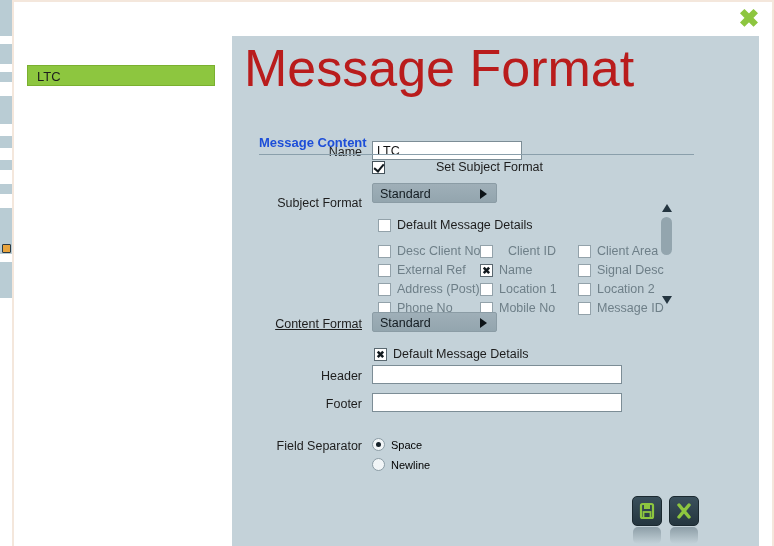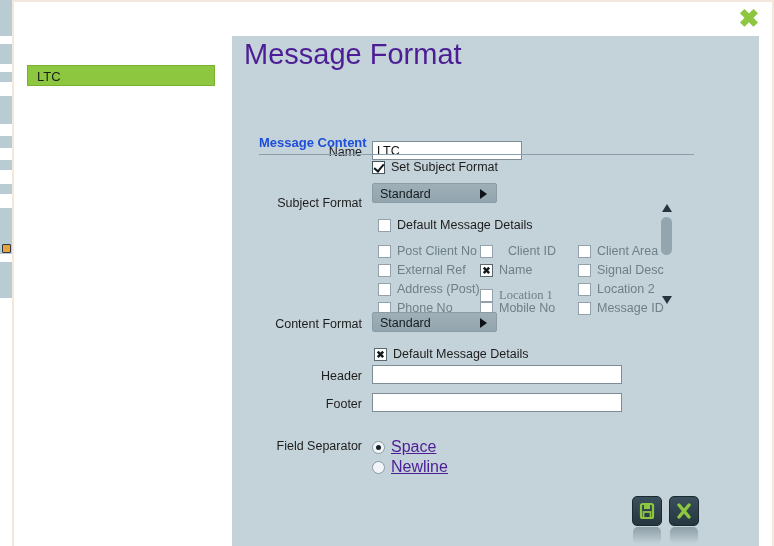--- a/index.html
+++ b/index.html
@@ -107,22 +107,22 @@
     position: absolute;
     left: 218px; top: 34px;
     width: 527px;
     height: 512px;
     background: #c4d2d9;
     overflow: hidden;
   }
   #page-title {
     position: absolute;
     left: 12px; top: 2px;
-    font-size: 29px;
-    color: #4c1d95;
+    font-size: 52px;
+    color: #b91c1c;
     letter-spacing: 0px;
     font-weight: normal;
     white-space: nowrap;
     user-select: none;
   }
 
   .flabel {
     position: absolute;
     font-size: 12.5px;
     color: #1d1d1d;
@@ -280,24 +280,23 @@
     background: #93a5ae;
     border-radius: 6px;
     cursor: pointer;
   }
 
   
   .rrow {
     position: absolute;
     display: flex;
     align-items: center;
-    font-size: 16px;
-    color: #4c1d95;
-    user-select: none;
-    text-decoration: underline;
+    font-size: 11px;
+    color: #000000;
+    user-select: none;
   }
   .radio {
     width: 13px; height: 13px;
     border-radius: 50%;
     background: #f1f5f7;
     border: 1px solid #8b9ca5;
     box-sizing: border-box;
     margin-right: 6px;
     flex: 0 0 auto;
     position: relative;
@@ -367,40 +366,40 @@
   <div id="form-panel">
 
     <div id="page-title">Message Format</div>
 
     <div class="flabel" style="left:20px; top:109px; width:110px;">Name</div>
     <input class="tinput" style="left: 140px; top: 105px; width: 150px;" value="LTC">
 
     <div class="section-head" style="left:27px; top:99px;">Message Content</div>
     <div class="divider" style="left:27px; top:118px; width:435px;"></div>
 
-    <div class="cbrow" style="left:140px; top:124px;">
+    <div class="cbrow" style="left:140px; top:124px;gap:45px;">
       <span class="cbox checked"></span>
       <span>Set Subject Format</span>
     </div>
 
     <div class="flabel" style="left:20px; top:160px; width:110px;">Subject Format</div>
     <div class="dropdown" style="left:140px; top:147px; width:125px;">
       <span>Standard</span>
       <span class="arrow"></span>
     </div>
 
     <div class="cbrow" style="left:146px; top:182px;">
       <span class="cbox dim"></span>
       <span>Default Message Details</span>
     </div>
 
     <div id="detail-grid">
       <div class="gcell" style="left:6px;  top:28px;">
         <span class="cbox dim"></span>
-        <span>Post Client No</span>
+        <span>Desc Client No</span>
       </div>
       <div class="gcell" style="left:108px; top:28px;gap:9px;">
         <span class="cbox dim"></span>
         <span>Client ID</span>
       </div>
       <div class="gcell" style="left:206px; top:28px;">
         <span class="cbox dim"></span>
         <span>Client Area</span>
       </div>
 
@@ -414,21 +413,21 @@
       </div>
       <div class="gcell" style="left:206px; top:47px;">
         <span class="cbox dim"></span>
         <span>Signal Desc</span>
       </div>
 
       <div class="gcell" style="left:6px;  top:66px;">
         <span class="cbox dim"></span>
         <span>Address (Post)</span>
       </div>
-      <div class="gcell" style="left:108px; top:72px;font-family:Liberation Serif, serif;">
+      <div class="gcell" style="left:108px; top:66px;">
         <span class="cbox dim"></span>
         <span>Location 1</span>
       </div>
       <div class="gcell" style="left:206px; top:66px;">
         <span class="cbox dim"></span>
         <span>Location 2</span>
       </div>
 
       <div class="gcell" style="left:6px;  top:85px;">
         <span class="cbox dim"></span>
@@ -443,21 +442,21 @@
         <span>Message ID</span>
       </div>
     </div>
 
     <div id="grid-scroll">
       <div class="tri-up"></div>
       <div class="thumb"></div>
       <div class="tri-down"></div>
     </div>
 
-    <div class="flabel" style="left:20px; top:281px; width:110px;">Content Format</div>
+    <div class="flabel" style="left:20px; top:281px; width:110px;text-decoration:underline;">Content Format</div>
     <div class="dropdown" style="left:140px; top:276px; width:125px;">
       <span>Standard</span>
       <span class="arrow"></span>
     </div>
 
     <div class="cbrow" style="left:142px; top:311px;">
       <span class="xbox">✖</span>
       <span>Default Message Details</span>
     </div>
 

